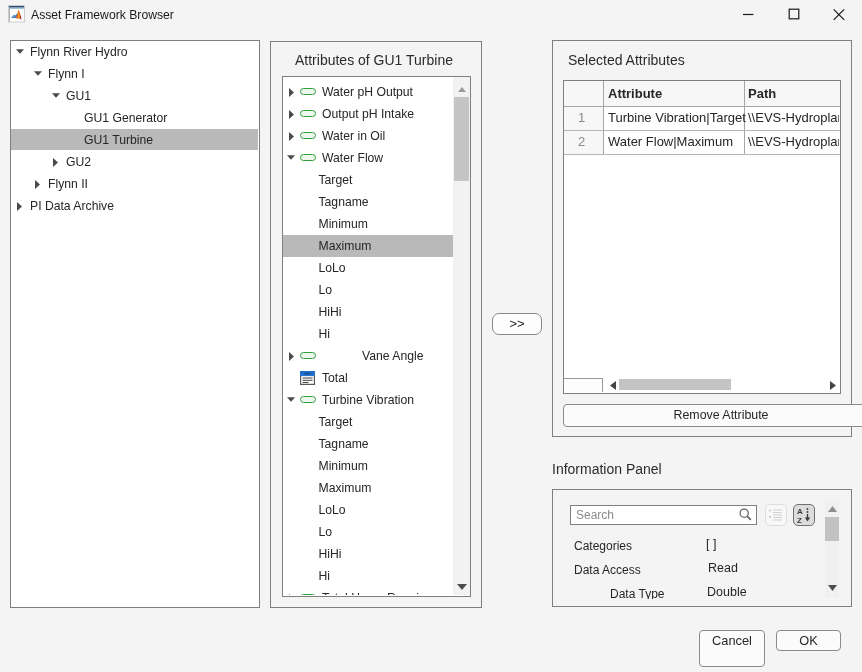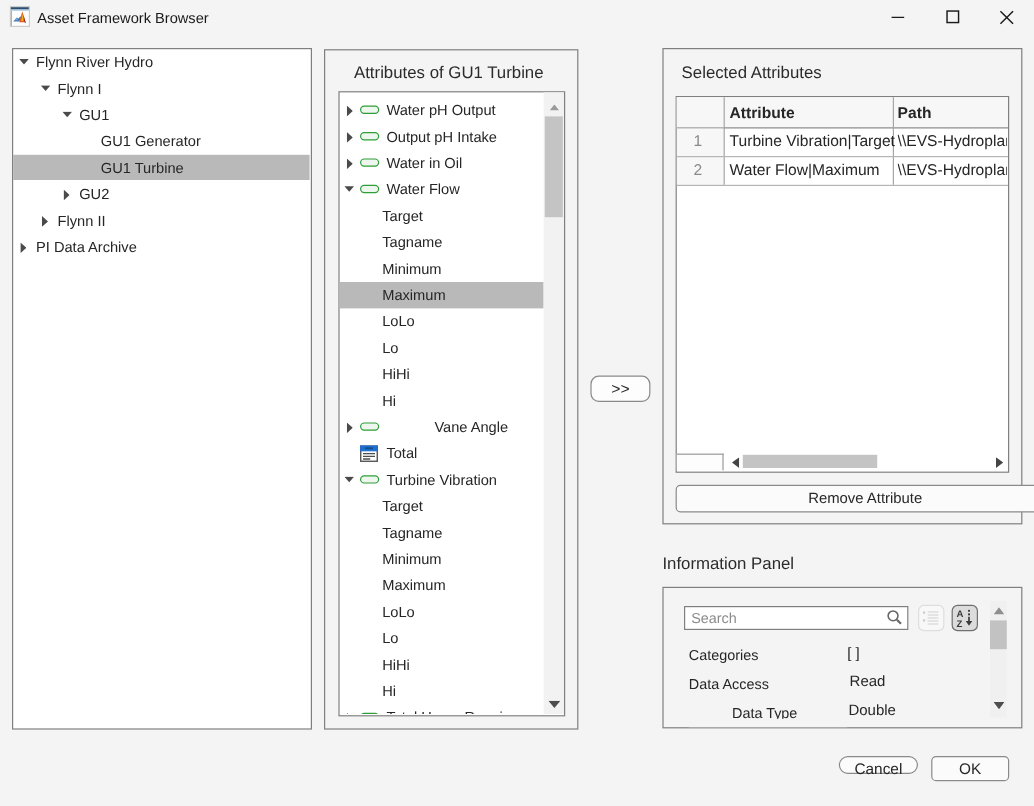--- a/index.html
+++ b/index.html
@@ -216,14 +216,14 @@
   </svg>
 
 <div class="lbl" style="left:574px;top:535px;font-size:12px;">Categories</div>
 <div class="lbl" style="left:706px;top:533px;font-size:12.5px;">[ ]</div>
 <div class="lbl" style="left:574px;top:559px;font-size:12px;">Data Access</div>
 <div class="lbl" style="left:708px;top:557px;font-size:12.5px;">Read</div>
 <div class="lbl" style="left:574px;top:583px;font-size:12px;margin-left:36px;">Data Type</div>
 <div class="lbl" style="left:707px;top:581px;font-size:12.5px;">Double</div>
 <div class="abs" style="left:574px;top:599px;width:132px;height:7px;background:#f4f4f4;"></div>
 
-<div class="btn" style="left:699px;top:630px;width:66px;height:15px;line-height:19px;font-size:12.8px;border-radius:10px;">Cancel</div>
+<div class="btn" style="left:699px;top:630px;width:66px;height:37px;line-height:19px;font-size:12.8px;">Cancel</div>
 <div class="btn" style="left:776px;top:630px;width:65px;height:21px;line-height:19px;font-size:12.8px;">OK</div>
 
 </body></html>

